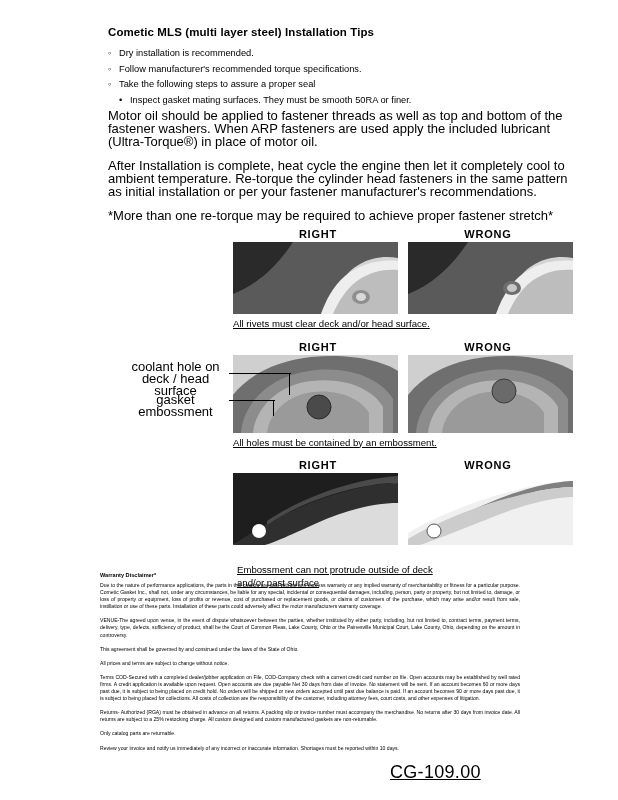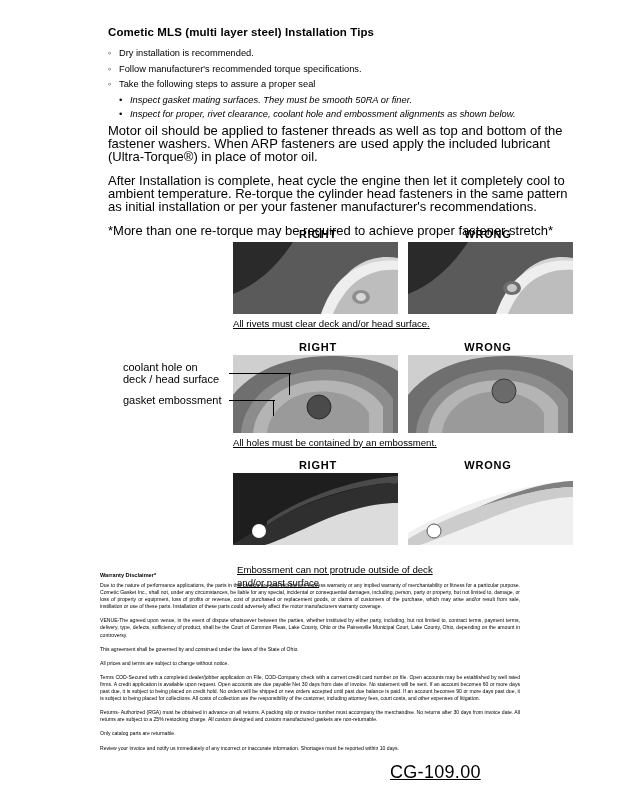--- a/index.html
+++ b/index.html
@@ -57,21 +57,20 @@
     list-style: none;
     margin: 2px 0 0 0;
     padding: 0;
   }
   ul.subbullets > li {
     font-size: 9.3px;
     line-height: 13.5px;
     margin: 0 0 1px 0;
     padding-left: 11px;
     position: relative;
-    font-style: italic;
   }
   ul.subbullets > li::before {
     content: "\2022";
     position: absolute;
     left: 0;
     top: 0;
     font-size: 9.3px;
   }
   h2.subhead {
     font-size: 11.5px;
@@ -135,23 +134,23 @@
     text-decoration: underline;
   }
   .figcaption.indent {
     margin-left: 4px;
     margin-top: 19px;
   }
 
   
   .callout {
     position: absolute;
-    font-size: 11px;
+    font-size: 13px;
     line-height: 12px;
-    text-align: left;
+    text-align: center;
   }
   .callout-line {
     position: absolute;
     background: #000;
     height: 1px;
   }
 
   
   .warranty {
     position: absolute;
@@ -187,21 +186,20 @@
   <div class="content">
     <h1 class="title">Cometic MLS (multi layer steel) Installation Tips</h1>
 
     <ul class="bullets">
       <li>Dry installation is recommended.</li>
       <li>Follow manufacturer's recommended torque specifications.</li>
       <li>
         <span>Take the following steps to assure a proper seal</span>
         <ul class="subbullets">
           <li>Inspect gasket mating surfaces.  They must be smooth 50RA or finer.</li>
-          <li>Inspect for proper, rivet clearance, coolant hole and embossment alignments as shown below.</li>
         </ul>
       </li>
     </ul>
 
     <p class="body">Motor oil should be applied to fastener threads as well as top and bottom of the fastener washers.  When ARP fasteners are used apply the included lubricant (Ultra-Torque®) in place of motor oil.</p>
     <p class="body">After Installation is complete, heat cycle the engine then let it completely cool to ambient temperature. Re-torque the cylinder head fasteners in the same pattern as initial installation or per your fastener manufacturer's recommendations.</p>
     <p class="body last">*More than one re-torque may be required to achieve proper fastener stretch*</p>
   </div>
 
   <div class="figures">

